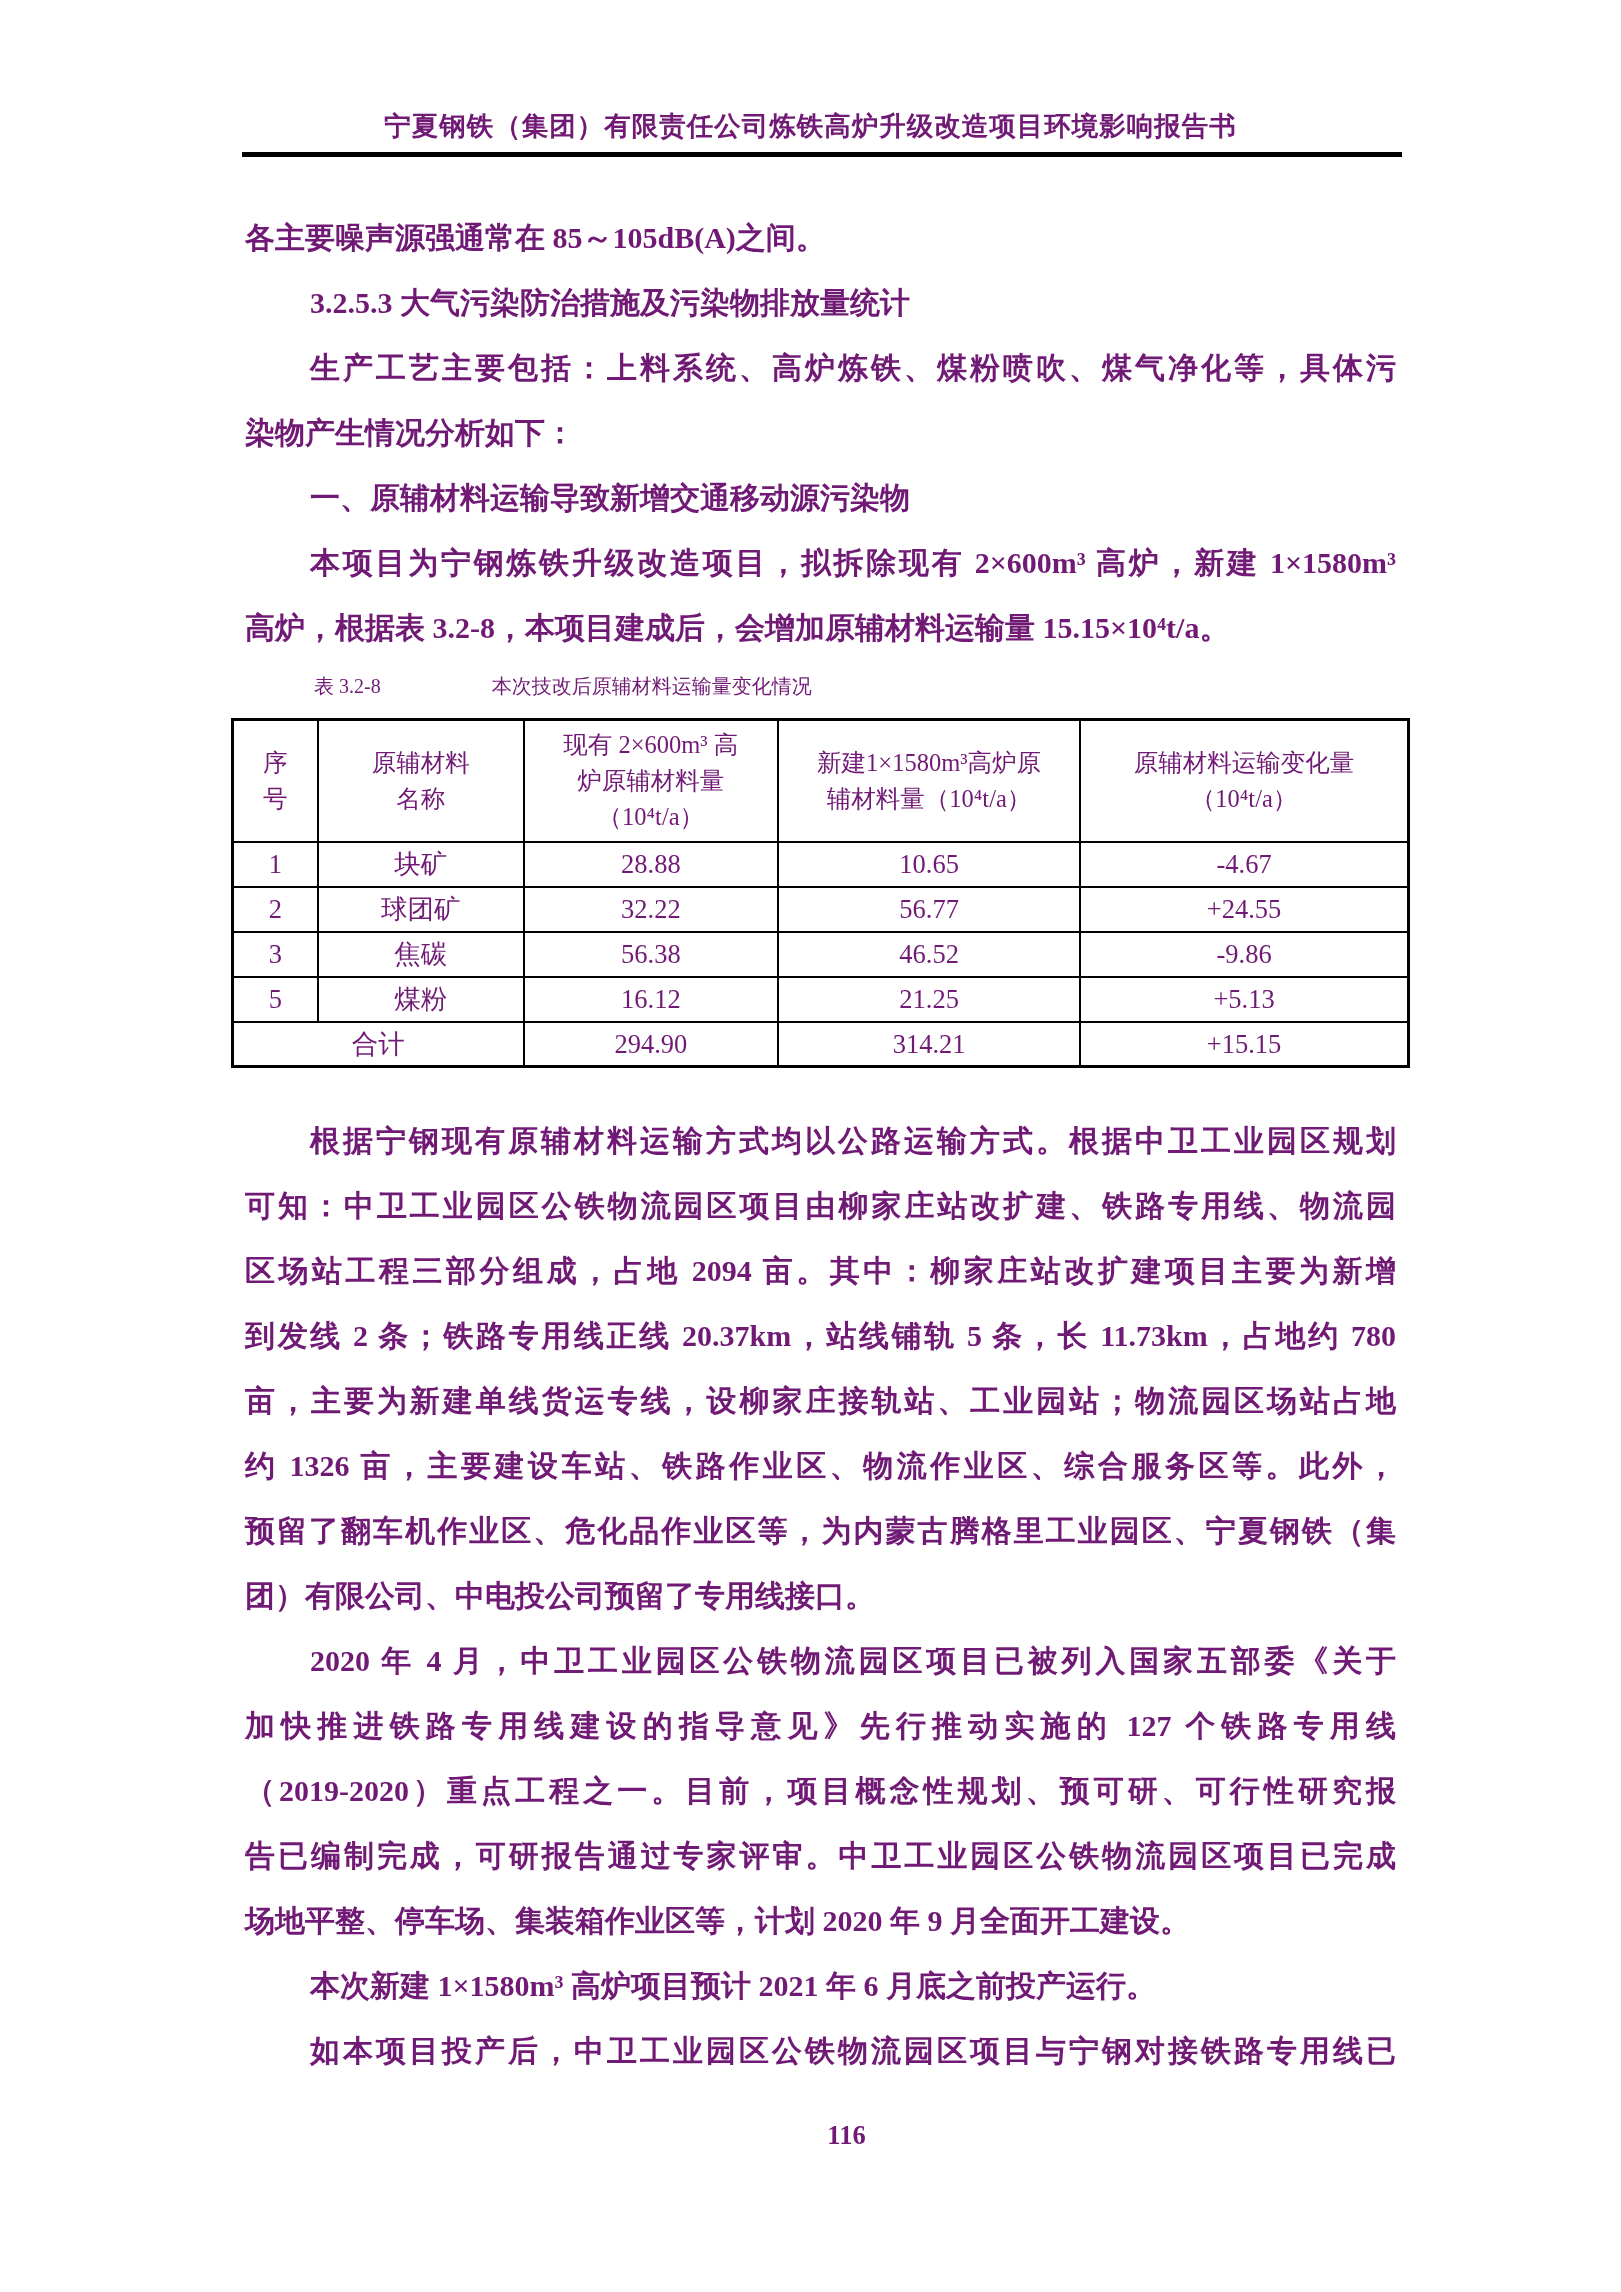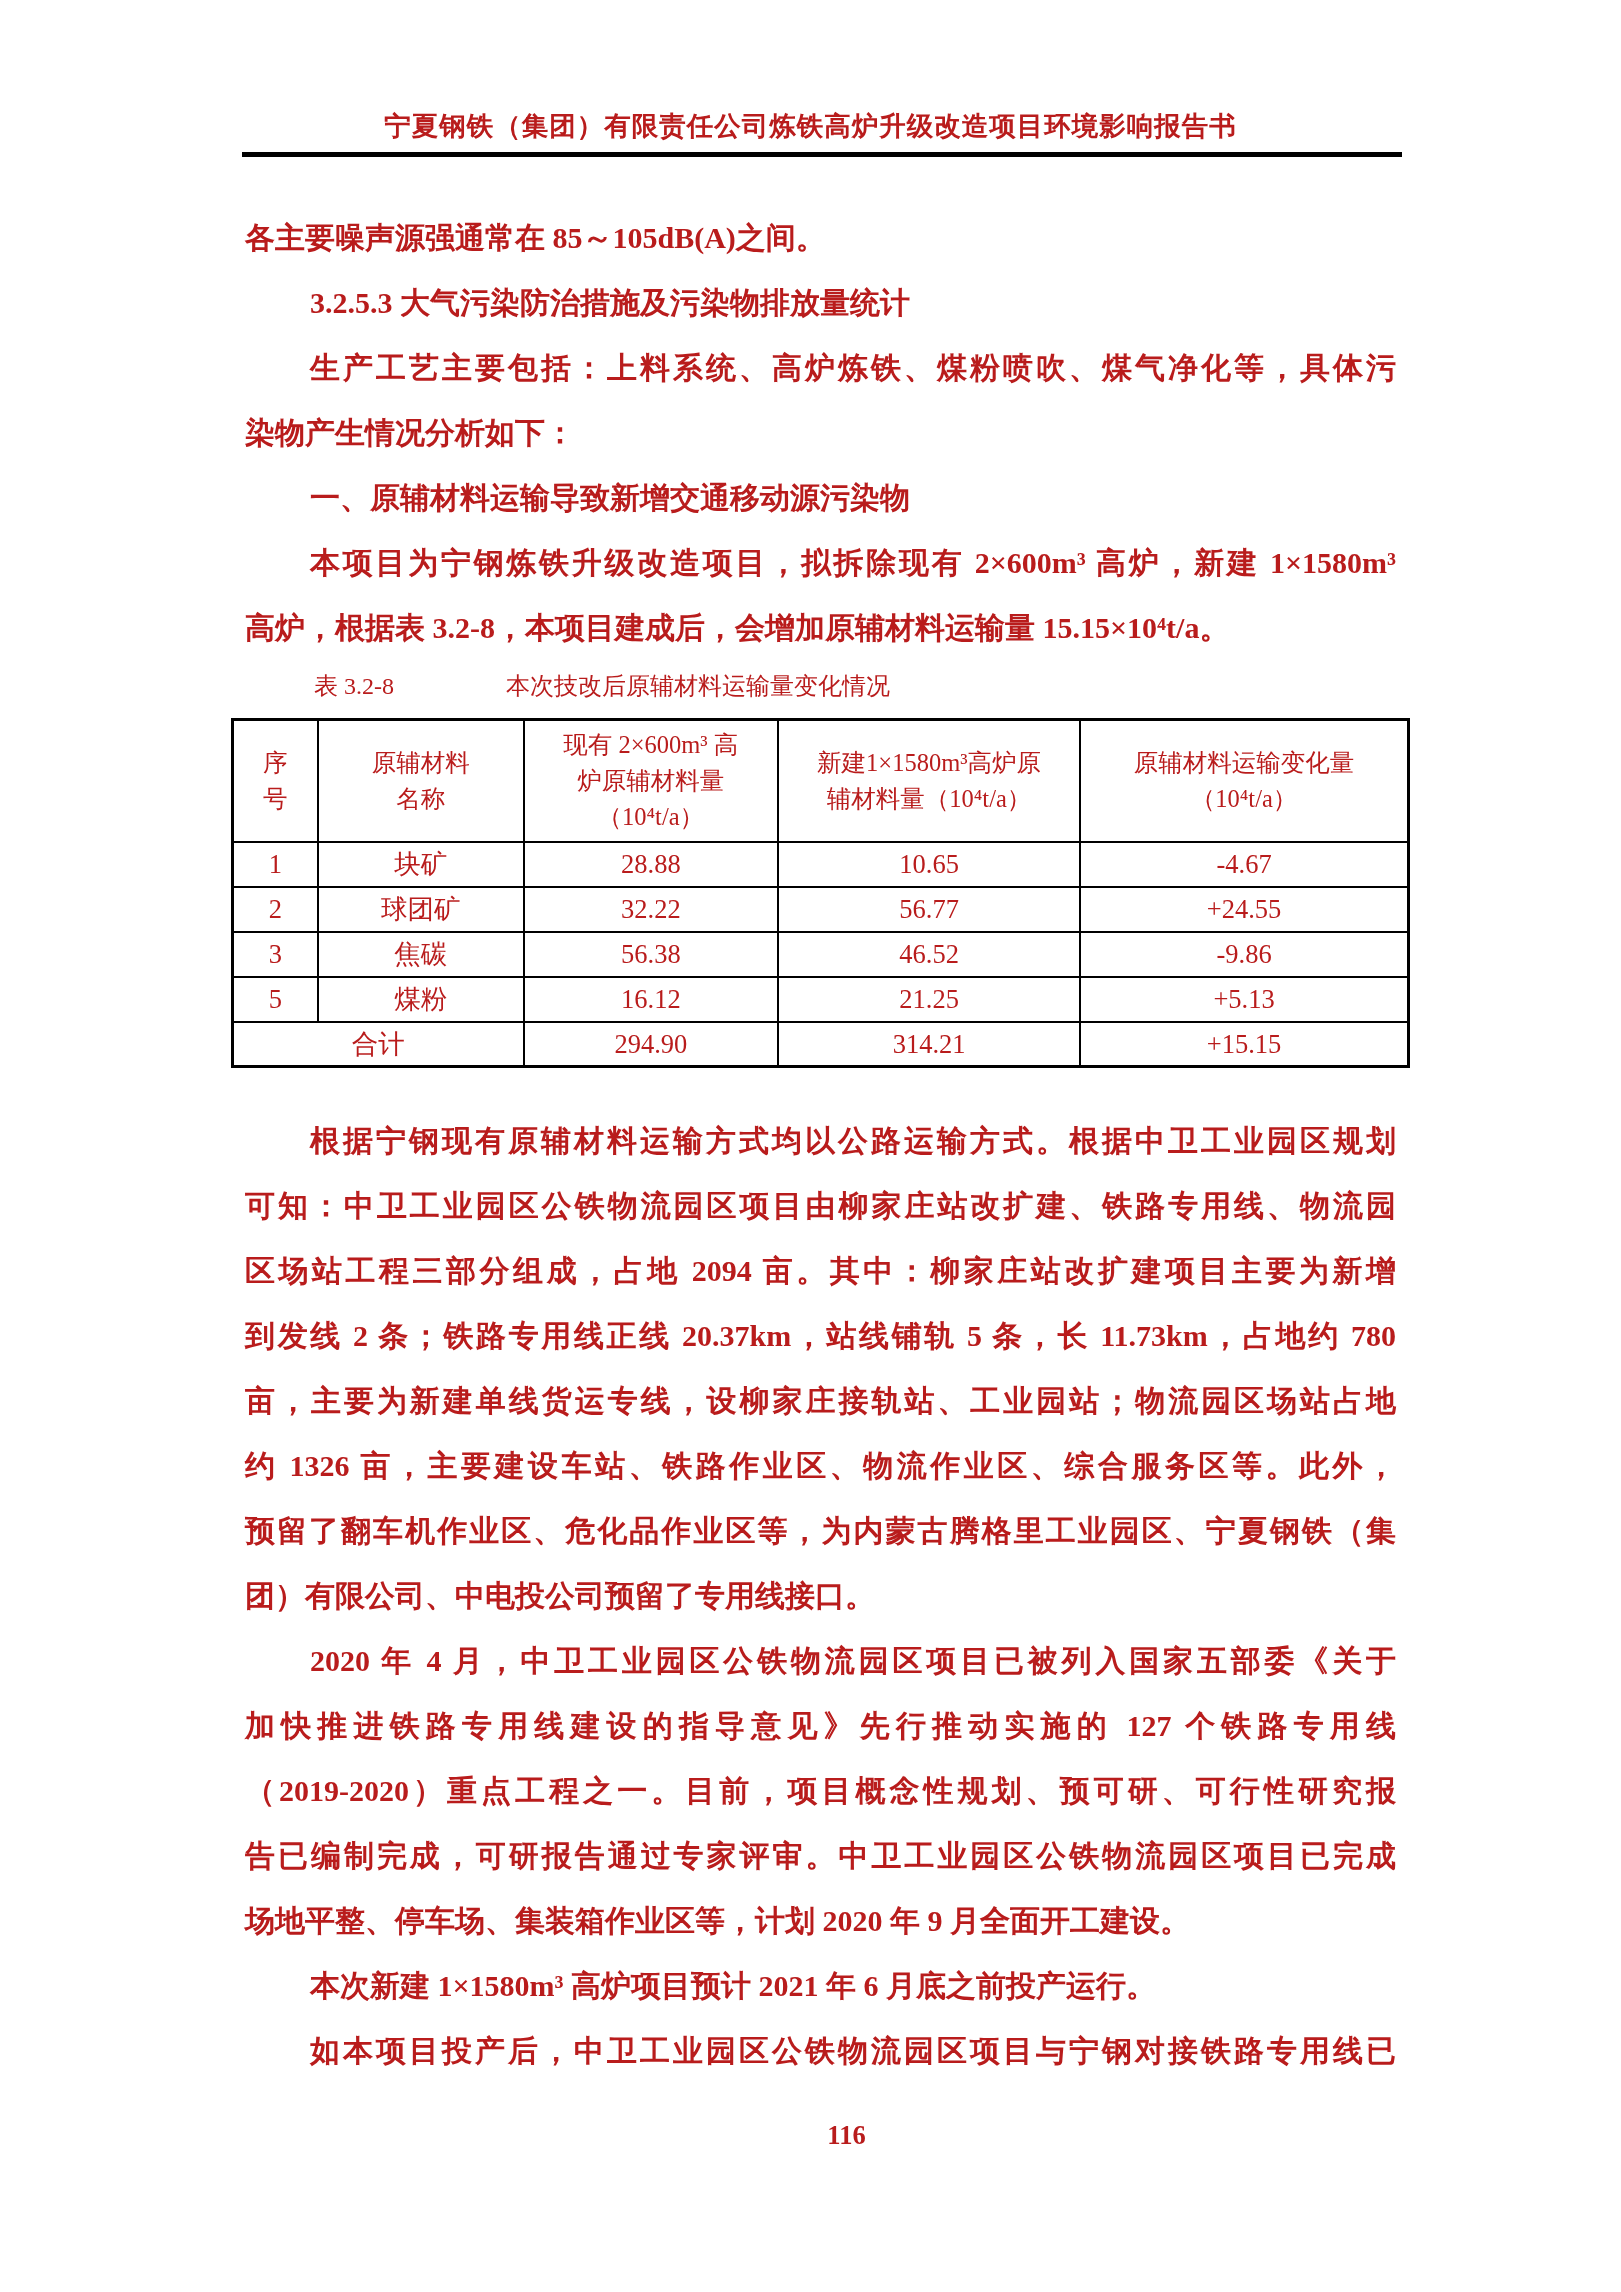--- a/index.html
+++ b/index.html
@@ -1,20 +1,20 @@
 <!DOCTYPE html>
 <html><head>
 <meta charset="utf-8">
 <style>
   html,body { margin:0; padding:0; background:#888; }
   .page {
     position:relative;
     width:1621px; height:2293px;
     background:#ffffff;
-    color:#b91c1c;
+    color:#701a75;
     font-family:"Liberation Serif","DejaVu Serif",serif;
     overflow:hidden;
   }
   
   .running-header {
     position:absolute; top:108px; left:0; width:100%;
     text-align:center;
     font-family:"Liberation Sans","DejaVu Sans",sans-serif;
     font-weight:bold; font-size:26.5px; letter-spacing:1px;
   }
@@ -33,21 +33,21 @@
   }
   .line.justify {
     white-space:normal;
     text-align:justify;
     text-align-last:justify;
   }
   .line.indent { text-indent:65px; }
   
   .caption {
     position:absolute; top:658px; left:245px; width:1151px; height:57px;
-    line-height:57px; font-size:24px; white-space:nowrap;
+    line-height:57px; font-size:20px; white-space:nowrap;
   }
   .caption .cap-label { margin-left:69px; }
   .caption .cap-title { margin-left:106px; }
   
   .mat-table {
     position:absolute; top:718px; left:231px;
     width:1179px;
     border-collapse:collapse; table-layout:fixed;
     border:3.9px solid #000;
   }

